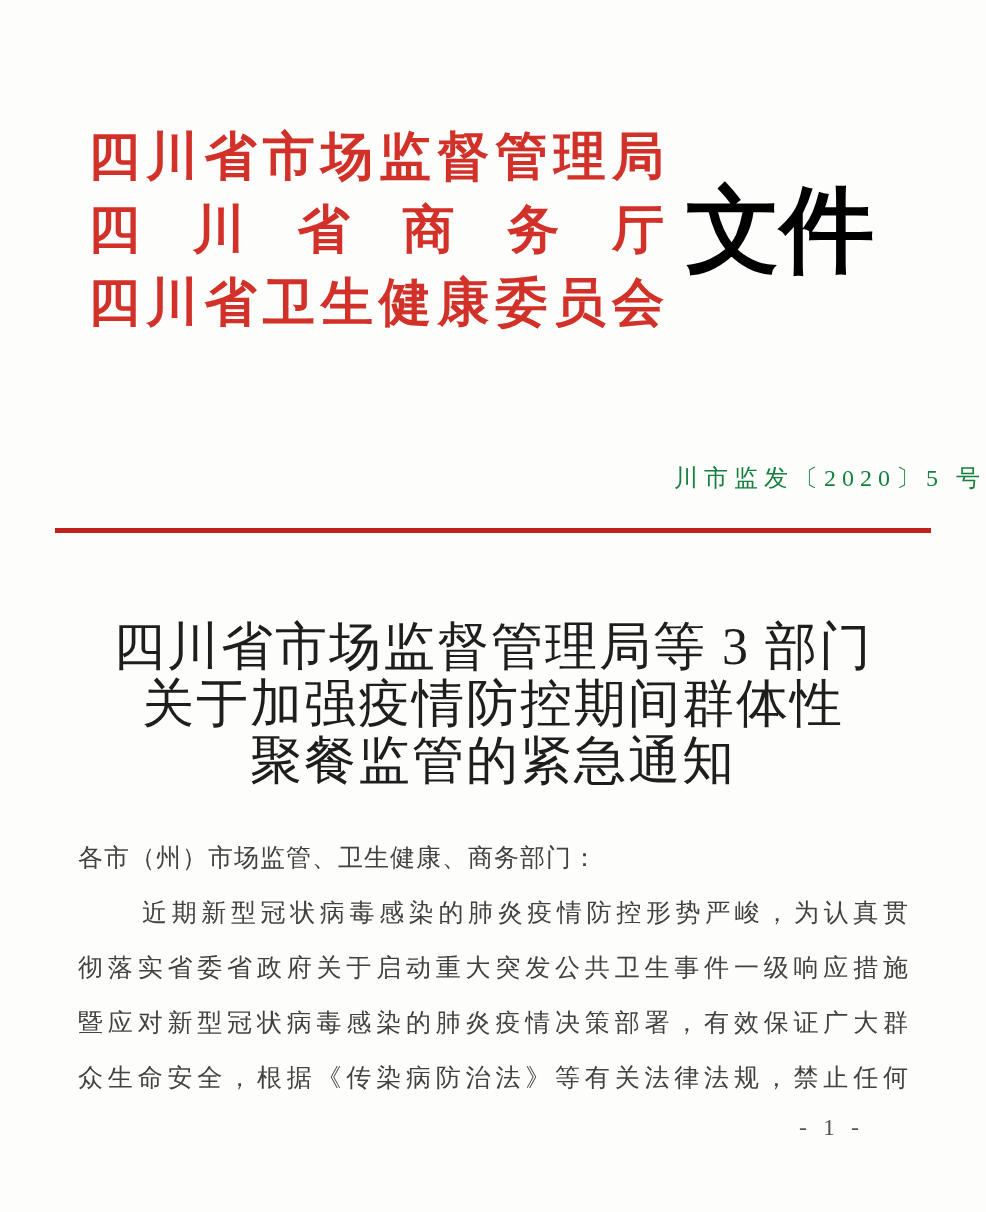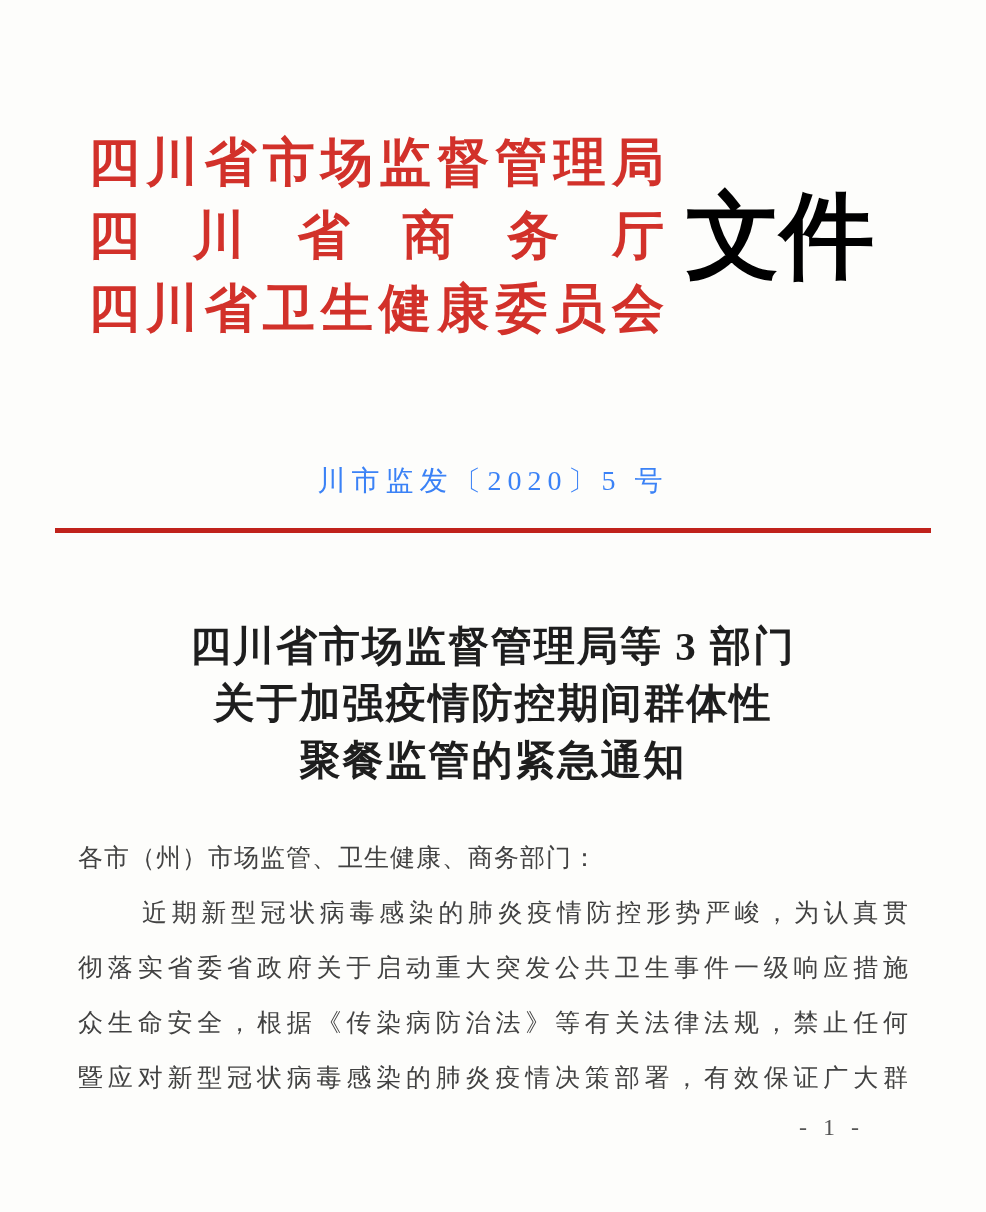--- a/index.html
+++ b/index.html
@@ -13,21 +13,21 @@
     height: 1212px;
     margin: 0 auto;
     background: #fdfdfb;
     overflow: hidden;
     font-family: "Liberation Serif", "DejaVu Serif", serif;
   }
 
   
   .header-row {
     position: absolute;
-    top: 126px;
+    top: 120px;
     left: 88px;
     display: flex;
     align-items: center;
   }
   .agencies {
     width: 576px;
   }
   .agency-line {
     font-size: 52px;
     font-weight: bold;
@@ -46,23 +46,23 @@
     line-height: 1;
     white-space: nowrap;
   }
 
   
   .ref-number {
     position: absolute;
     top: 462px;
     left: 0;
     width: 100%;
-    text-align: center;
-    font-size: 28px;
-    color: #3b82f6;
+    text-align: right;
+    font-size: 24px;
+    color: #15803d;
     letter-spacing: 6px;
   }
 
   
   .red-divider {
     position: absolute;
     top: 528px;
     left: 55px;
     width: 876px;
     height: 5px;
@@ -72,22 +72,22 @@
   
   .doc-title {
     position: absolute;
     top: 618px;
     left: 0;
     width: 100%;
     text-align: center;
     color: #1e1e1e;
   }
   .title-line {
-    font-size: 41px;
-    font-weight: bold;
+    font-size: 52px;
+    font-weight: normal;
     line-height: 57px;
     letter-spacing: 2px;
   }
 
   
   .body-text {
     position: absolute;
     top: 830px;
     left: 78px;
     width: 830px;
@@ -141,19 +141,19 @@
   <div class="doc-title">
     <div class="title-line">四川省市场监督管理局等 3 部门</div>
     <div class="title-line">关于加强疫情防控期间群体性</div>
     <div class="title-line">聚餐监管的紧急通知</div>
   </div>
 
   <div class="body-text">
     <div class="salutation">各市（州）市场监管、卫生健康、商务部门：</div>
     <div class="para-line indent">近期新型冠状病毒感染的肺炎疫情防控形势严峻，为认真贯</div>
     <div class="para-line">彻落实省委省政府关于启动重大突发公共卫生事件一级响应措施</div>
+    <div class="para-line">暨应对新型冠状病毒感染的肺炎疫情决策部署，有效保证广大群</div>
     <div class="para-line">众生命安全，根据《传染病防治法》等有关法律法规，禁止任何</div>
-    <div class="para-line">暨应对新型冠状病毒感染的肺炎疫情决策部署，有效保证广大群</div>
   </div>
 
   <div class="page-number">- 1 -</div>
 
 </div>
 
 </body></html>

